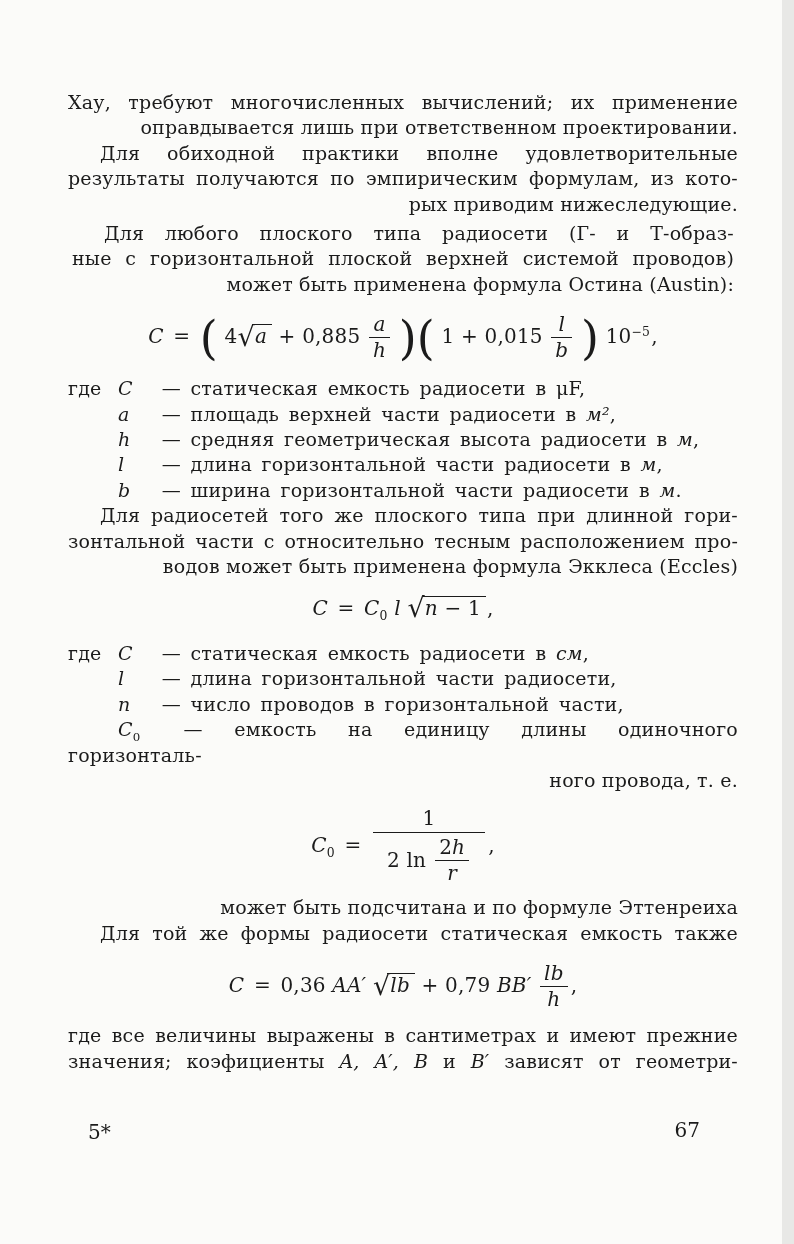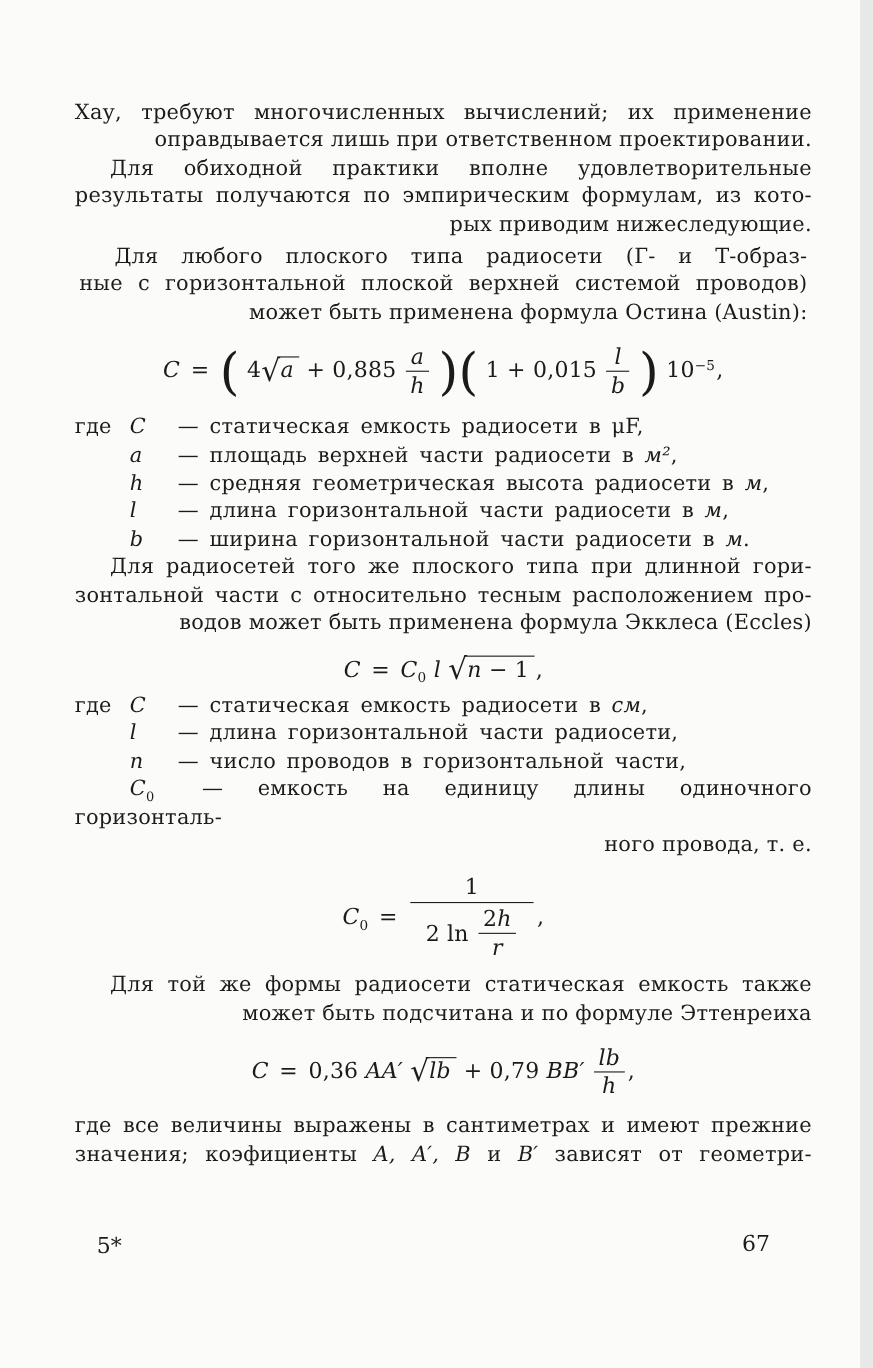--- a/index.html
+++ b/index.html
@@ -23,21 +23,21 @@
   .where .wvar { display:inline-block; width:34px; font-style:italic; }
   .wl { word-spacing:0.18em; }
   .wl-j { text-align:justify; text-align-last:justify; }
   .wunit { font-style:italic; }
   .wunit.rm { font-style:normal; }
   sub { font-size:0.62em; line-height:0; }
 
   
   .formula { text-align:center; font-size:20px; letter-spacing:0.2px; white-space:nowrap; }
   .f1 { margin:16px 0 14px; }
-  .f2 { margin:16px 0 8px; }
+  .f2 { margin:16px 0 20px; }
   .f3 { margin:14px 0 10px; }
   .f4 { margin:16px 0 12px; }
   .feq { margin:0 3px; }
   .bigp { font-size:46px; line-height:0; vertical-align:middle; }
   .frac {
     display:inline-flex; flex-direction:column; align-items:stretch;
     vertical-align:middle; text-align:center; line-height:1.15; margin:0 2px;
   }
   .frac .num { border-bottom:1.5px solid currentColor; padding:0 4px 1px; }
   .frac .den { padding:1px 4px 0; }
@@ -139,22 +139,22 @@
               <span class="frac">
                 <span class="num"><span>2</span><span class="it">h</span></span>
                 <span class="den it">r</span>
               </span>
             </span></span>
         </span><span class="comma">,</span>
     </div>
 
 
     <p class="para" style="margin:0">
+      <span class="ln ll">может быть подсчитана и по формуле Эттенреиха</span>
       <span class="ln jl ind">Для той же формы радиосети статическая емкость также</span>
-      <span class="ln ll">может быть подсчитана и по формуле Эттенреиха</span>
     </p>
 
     <div class="formula f4">
       <span class="it">C</span>
       <span class="feq">=</span>
       <span>0,36</span>
       <span class="it">AA′</span>
       <span class="sqrt"><span class="rad">√</span><span class="arg it">lb</span></span>
       <span>+</span>
       <span>0,79</span>

